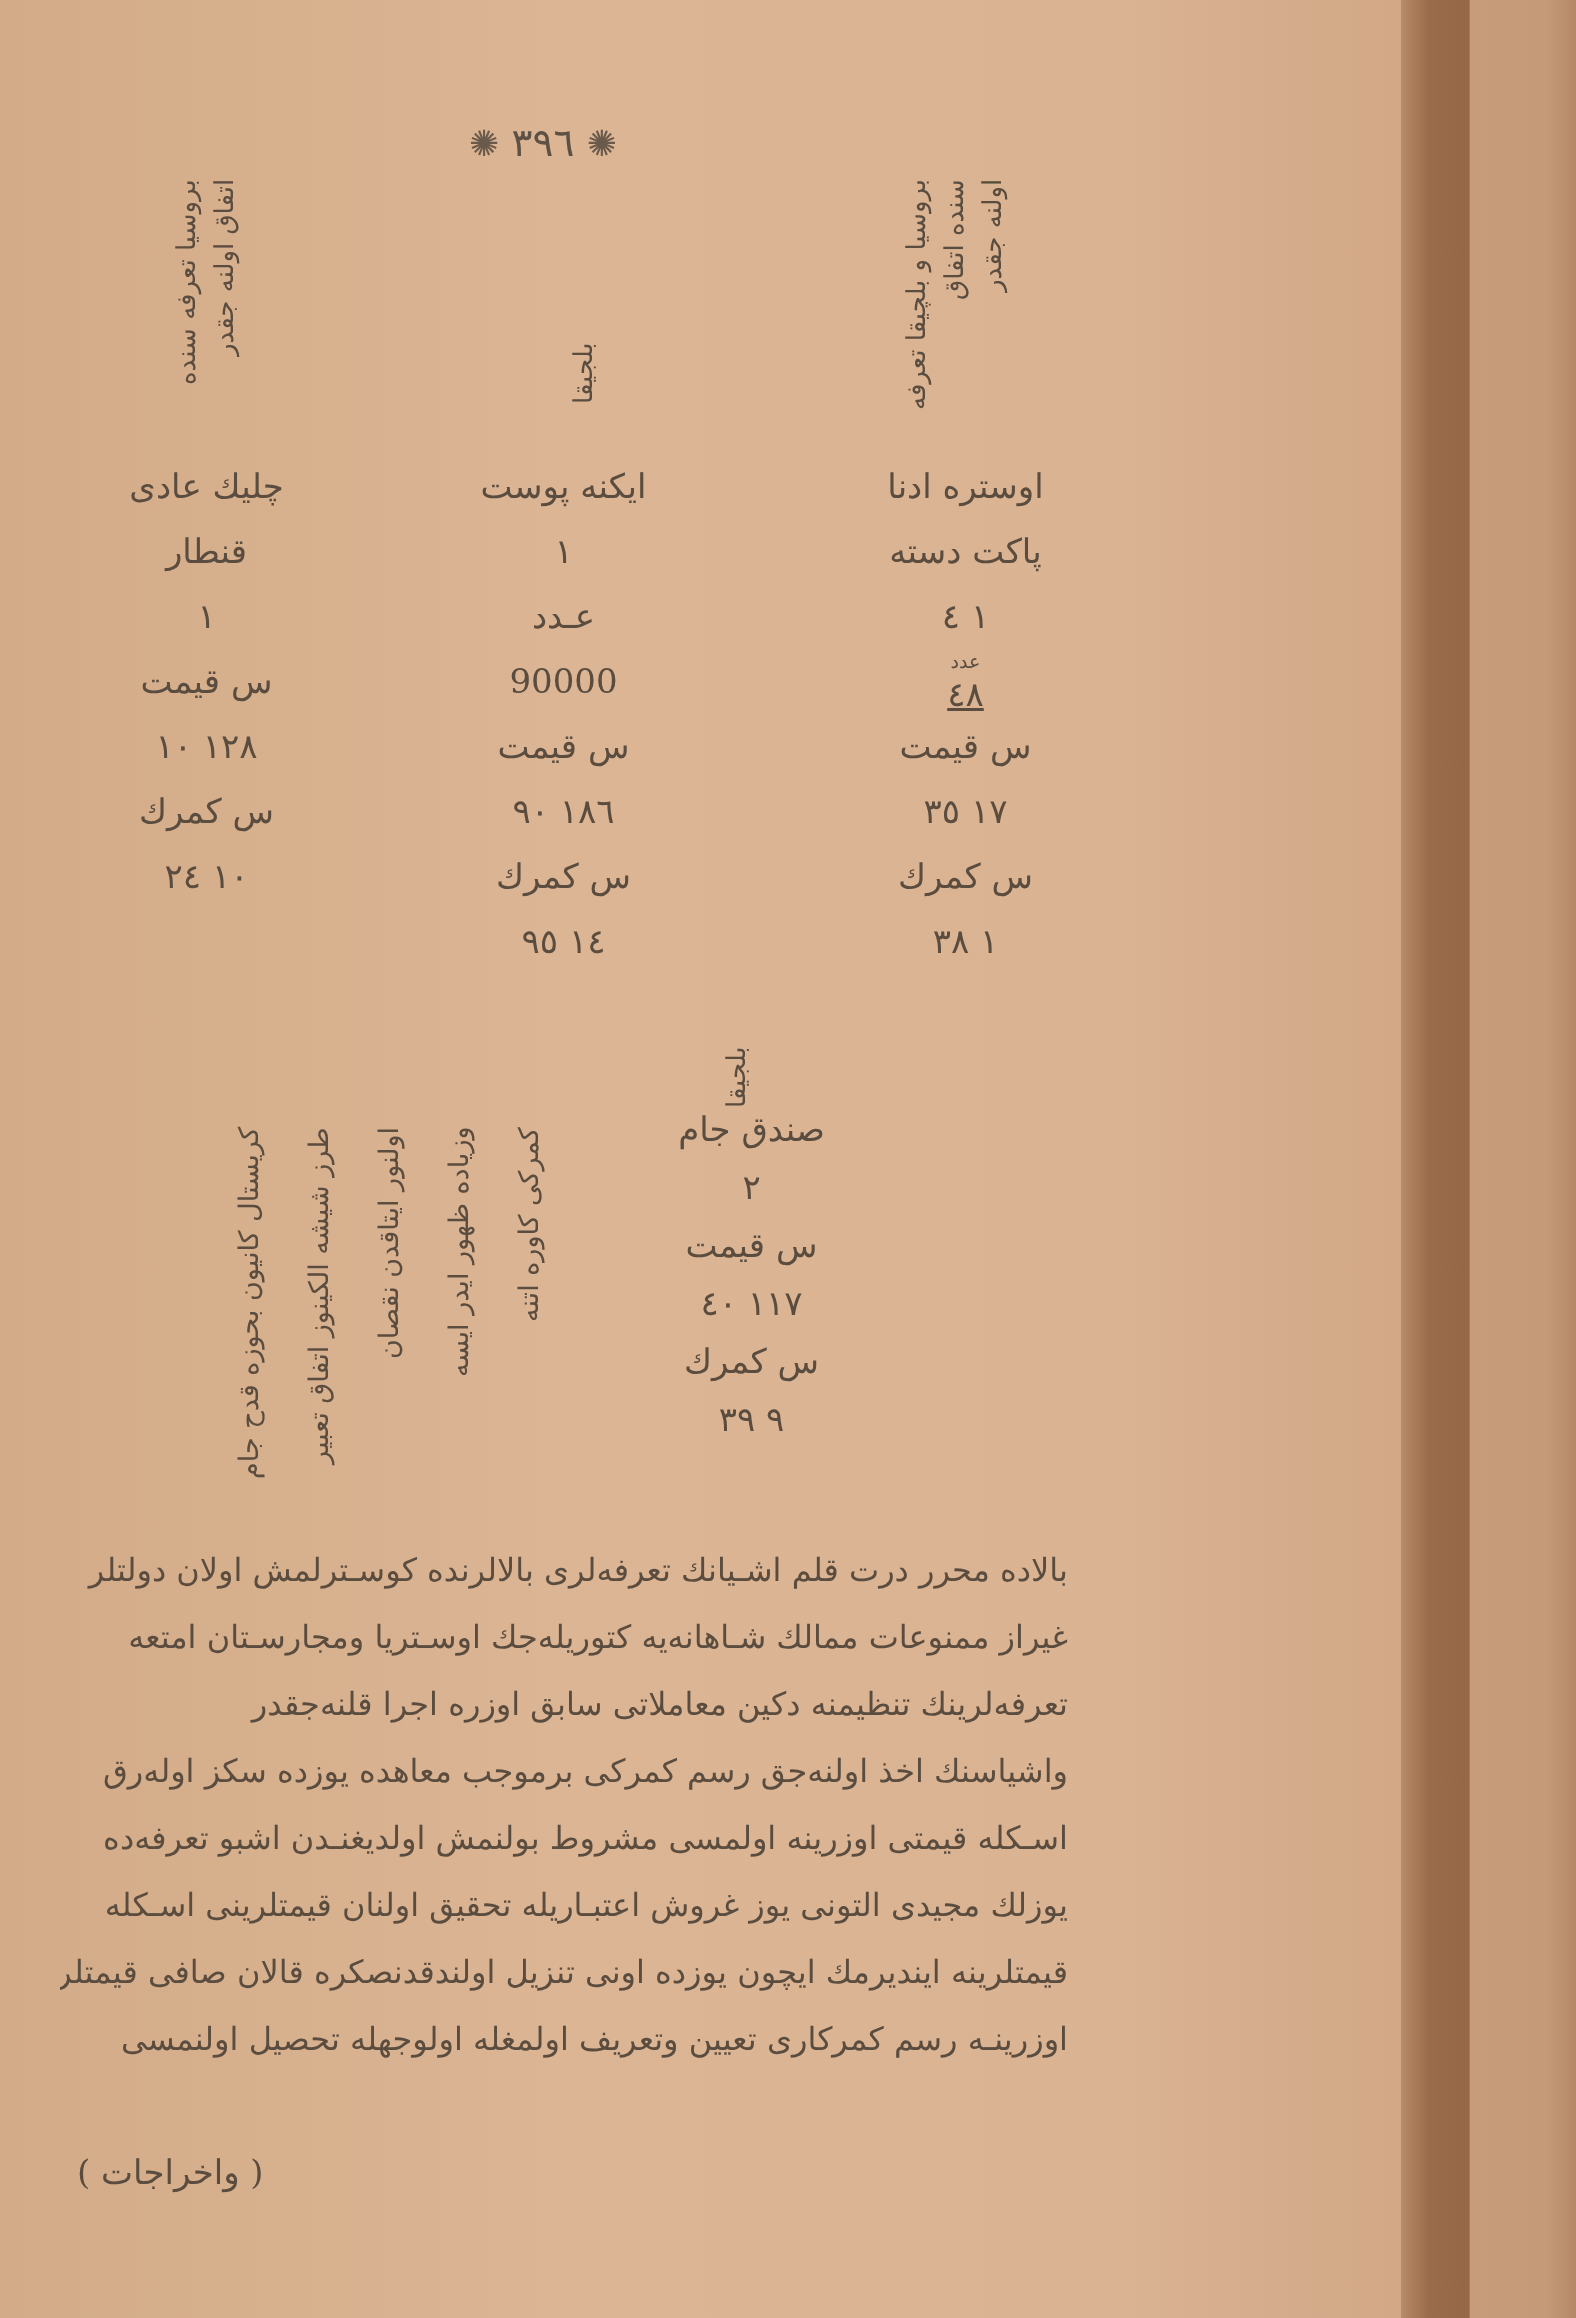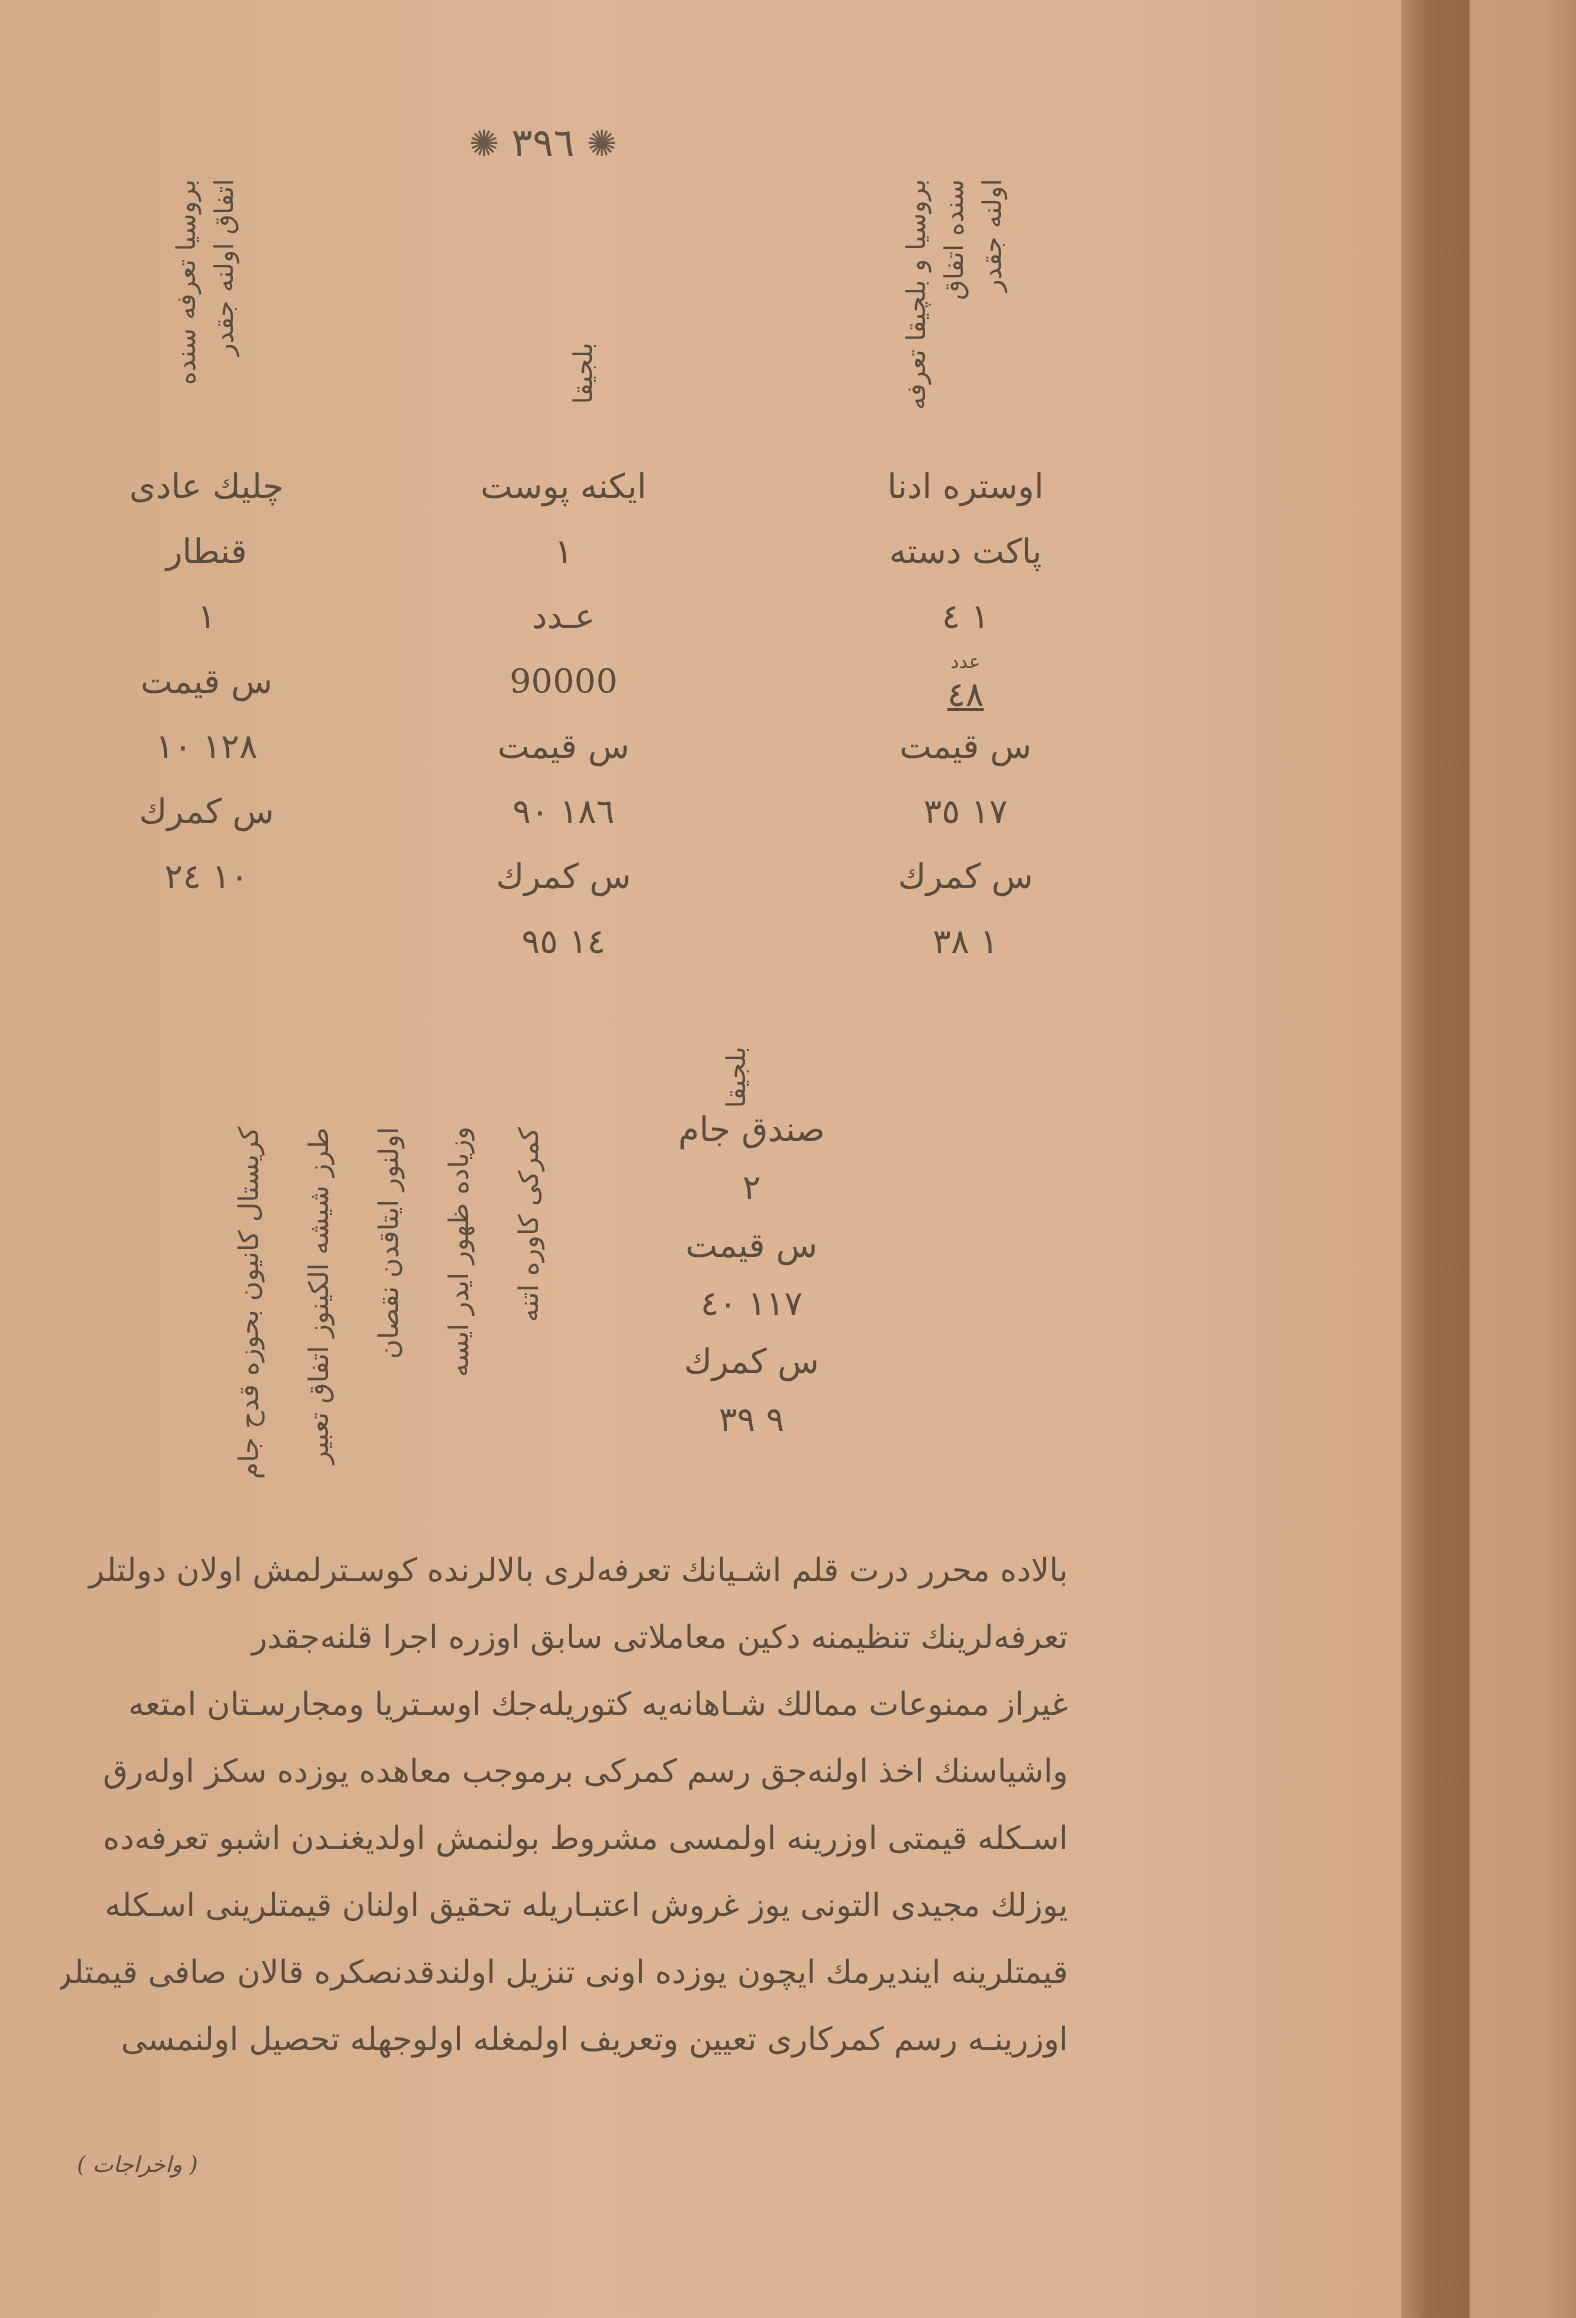--- a/index.html
+++ b/index.html
@@ -42,22 +42,21 @@
   }
   .para {
     position: absolute; left: 60px; width: 1008px; top: 1537px;
     font-family: "DejaVu Serif", serif; font-size: 32px; line-height: 67px;
     text-align: justify; text-align-last: right;
   }
   .para .line { display: block; white-space: nowrap; overflow: hidden; }
   .para .line.short { text-align: right; padding-right: 0; width: 922px; margin-left: 0; }
   .closing {
     position: absolute; left: 77px; top: 2152px; font-family: "DejaVu Serif", serif;
-    font-size: 22px;
-    font-style: italic;
+    font-size: 34px;
   }
 </style>
 </head>
 <body>
 
 <div class="page"></div>
 <div class="edge-shadow"></div>
 <div class="edge-pages"></div>
 
 <div class="page-number">
@@ -124,22 +123,22 @@
 <div class="vhead rtl" style="left:214px; top:1127px; height:384px; font-size:27px; line-height:70px;">
   <div>کریستال کانیون بحوزه قدح جام</div>
   <div>طرز شیشه الکینوز اتفاق تعبیر</div>
   <div>اولنور ایتاقدن نقصان</div>
   <div>وزیاده ظهور ایدر ایسه</div>
   <div>کمرکی کاوره اتنه</div>
 </div>
 
 <div class="para rtl">
   <span class="line">بالاده محرر درت قلم اشـیانك تعرفه‌لری بالالرنده کوسـترلمش اولان دولتلر</span>
+  <span class="line">غیراز ممنوعات ممالك شـاهانه‌یه کتوریله‌جك اوسـتریا ومجارسـتان امتعه</span>
   <span class="line short">تعرفه‌لرینك تنظیمنه دکین معاملاتی سابق اوزره اجرا قلنه‌جقدر</span>
-  <span class="line">غیراز ممنوعات ممالك شـاهانه‌یه کتوریله‌جك اوسـتریا ومجارسـتان امتعه</span>
   <span class="line">واشیاسنك اخذ اولنه‌جق رسم کمرکی برموجب معاهده یوزده سکز اوله‌رق</span>
   <span class="line">اسـکله قیمتی اوزرینه اولمسی مشروط بولنمش اولدیغنـدن اشبو تعرفه‌ده</span>
   <span class="line">یوزلك مجیدی التونی یوز غروش اعتبـاریله تحقیق اولنان قیمتلرینی اسـکله</span>
   <span class="line">قیمتلرینه ایندیرمك ایچون یوزده اونی تنزیل اولندقدنصکره قالان صافی قیمتلری</span>
   <span class="line">اوزرینـه رسم کمرکاری تعیین وتعریف اولمغله اولوجهله تحصیل اولنمسی</span>
 </div>
 <div class="closing rtl">( واخراجات )</div>
 
 
 </body></html>

